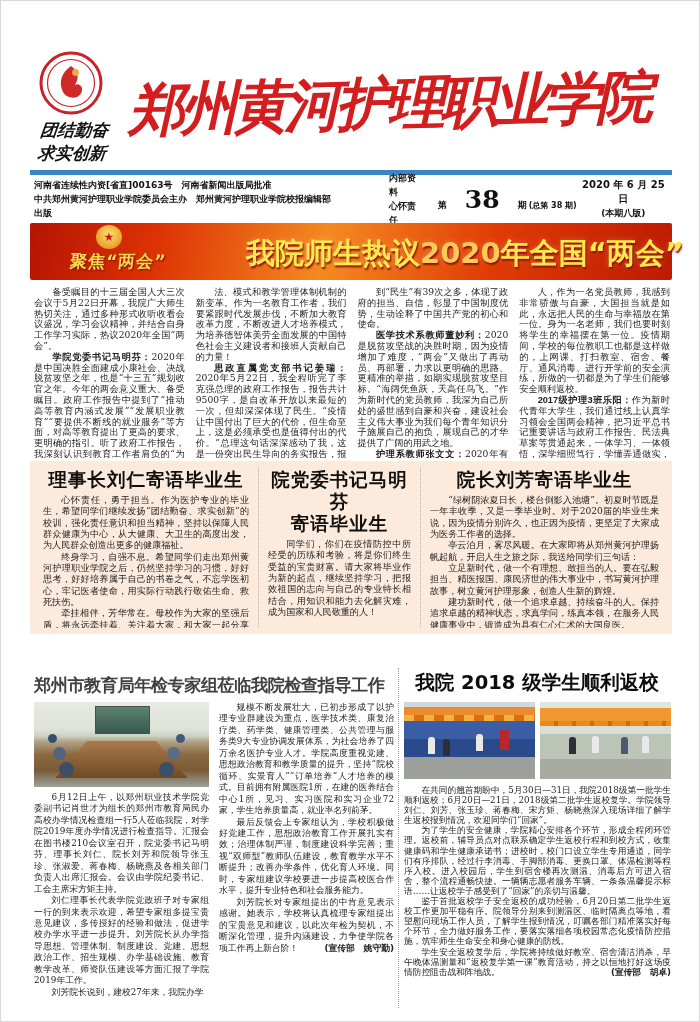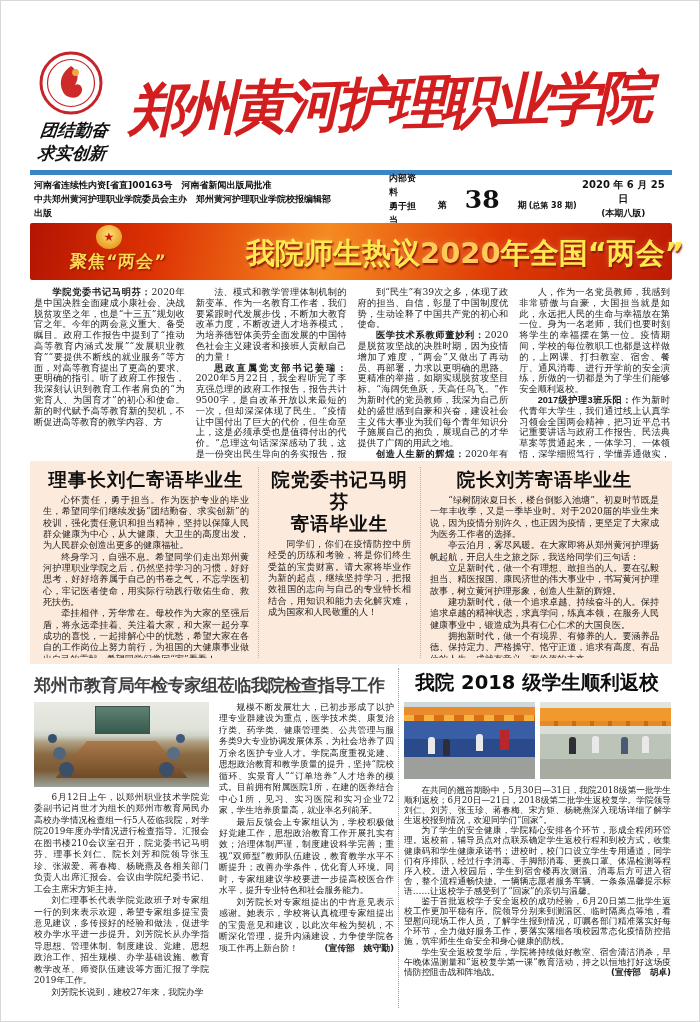--- a/index.html
+++ b/index.html
@@ -47,21 +47,21 @@
   .para{margin:0;text-indent:2em;}
   .para b{font-family:Liberation Sans, sans-serif;font-weight:bold;}
   .byline{font-family:"DejaVu Sans",sans-serif;font-weight:bold;float:right;text-indent:0;}
 
   
   .top-article{position:absolute;left:33px;top:286px;width:636px;height:171px;
           display:grid;grid-template-columns:repeat(4,1fr);column-gap:11px;
           font-size:9.2px;line-height:10.8px;text-align:justify;overflow:hidden;}
 
   
-  .pink{position:absolute;left:29px;top:460px;width:642px;height:203px;background:#fceadd;
+  .pink{position:absolute;left:29px;top:460px;width:642px;height:173px;background:#fceadd;
         display:grid;grid-template-columns:224px 162px 1fr;box-sizing:border-box;padding:6px 4px;}
   .pink .col{padding:0 9px;overflow:hidden;}
   .pink .col + .col{border-left:1px dotted #b7aec6;}
   .pink h2{font-family:"DejaVu Sans",sans-serif;font-size:18.5px;line-height:22px;text-align:center;
         margin:2px 0 4px;font-weight:bold;color:#101010;letter-spacing:1px;}
   .pink .body{font-size:9.1px;line-height:11.35px;text-align:justify;}
 
   
   .headline-left{position:absolute;left:33px;top:672px;width:362px;font-family:Liberation Serif, serif;
         font-size:17.2px;font-weight:bold;white-space:nowrap;letter-spacing:-0.5px;color:#404040;}
@@ -119,21 +119,21 @@
 
   <div class="blue-bar"></div>
 
   <div class="pubinfo">
     <div class="pub-reg">
       <div>河南省连续性内资[省直]00163号　河南省新闻出版局批准</div>
       <div>中共郑州黄河护理职业学院委员会主办　郑州黄河护理职业学院校报编辑部出版</div>
     </div>
     <div class="pub-int">
       <div>内部资料</div>
-      <div>勇于担当</div>
+      <div>心怀责任</div>
     </div>
     <div class="pub-issue">
       <span>第</span>
         <span class="issue-no">38</span>
         <span>期</span>
       <span class="issue-total">(总第 38 期)</span>
     </div>
     <div class="pub-date">
       <div>2020 年 6 月 25 日</div>
       <div class="ed">(本期八版)</div>
@@ -145,30 +145,31 @@
         <span>★</span>
       </div>
     <div class="focus-label">聚焦“两会”</div>
     <div class="banner-headline">
       <span>我院师生热议</span><span class="yr">2020</span><span>年全国“两会”</span>
     </div>
   </div>
 
   <section class="top-article">
     <div class="col">
+      <p class="para"><span>备受瞩目的十三届全国人大三次会议于5月22日开幕，我院广大师生热切关注，通过多种形式收听收看会议盛况，学习会议精神，并结合自身工作学习实际，热议2020年全国“两会”。</span></p>
       <p class="para"><b>学院党委书记马明芬：</b><span>2020年是中国决胜全面建成小康社会、决战脱贫攻坚之年，也是“十三五”规划收官之年。今年的两会意义重大、备受瞩目。政府工作报告中提到了“推动高等教育内涵式发展”“发展职业教育”“要提供不断线的就业服务”等方面，对高等教育提出了更高的要求、更明确的指引。听了政府工作报告，我深刻认识到教育工作者肩负的“为党育人、为国育才”的初心和使命。新的时代赋予高等教育新的契机，不断促进高等教育的教学内容、方</span></p>
     </div>
     <div class="col">
       <p class="para"><span>法、模式和教学管理体制机制的新变革。作为一名教育工作者，我们要紧跟时代发展步伐，不断加大教育改革力度，不断改进人才培养模式，为培养德智体美劳全面发展的中国特色社会主义建设者和接班人贡献自己的力量！</span></p>
       <p class="para"><b>思政直属党支部书记姜瑞：</b><span>2020年5月22日，我全程听完了李克强总理的政府工作报告，报告共计9500字，是自改革开放以来最短的一次，但却深深体现了民生。“疫情让中国付出了巨大的代价，但生命至上，这是必须承受也是值得付出的代价。”总理这句话深深感动了我，这是一份突出民生导向的务实报告，报告虽短，但内容是沉甸甸的。“2万亿元全部转给地方”“真正过紧日子，中央政府要带头”报告中像这样提</span></p>
     </div>
     <div class="col">
       <p class="para"><span>到“民生”有39次之多，体现了政府的担当、自信，彰显了中国制度优势，生动诠释了中国共产党的初心和使命。</span></p>
       <p class="para"><b>医学技术系教师董妙利：</b><span>2020是脱贫攻坚战的决胜时期，因为疫情增加了难度，“两会”又做出了再动员、再部署，力求以更明确的思路、更精准的举措，如期实现脱贫攻坚目标。“海阔凭鱼跃，天高任鸟飞。”作为新时代的党员教师，我深为自己所处的盛世感到自豪和兴奋，建设社会主义伟大事业为我们每个青年知识分子施展自己的抱负，展现自己的才华提供了广阔的用武之地。</span></p>
-      <p class="para"><b>创造人生新的辉煌：</b><span>2020年有多么不容易，今年的两会就有多么不平凡，它的成功举办本身就是中国抗疫取得重大战略成果的显著标志。作为一个中国</span></p>
+      <p class="para"><b>护理系教师张文文：</b><span>2020年有多么不容易，今年的两会就有多么不平凡，它的成功举办本身就是中国抗疫取得重大战略成果的显著标志。作为一个中国</span></p>
     </div>
     <div class="col">
       <p class="para"><span>人，作为一名党员教师，我感到非常骄傲与自豪，大国担当就是如此，永远把人民的生命与幸福放在第一位。身为一名老师，我们也要时刻将学生的幸福摆在第一位。疫情期间，学校的每位教职工也都是这样做的，上网课、打扫教室、宿舍、餐厅、通风消毒、进行开学前的安全演练，所做的一切都是为了学生们能够安全顺利返校。</span></p>
       <p class="para"><b>2017级护理3班乐阳：</b><span>作为新时代青年大学生，我们通过线上认真学习领会全国两会精神，把习近平总书记重要讲话与政府工作报告、民法典草案等贯通起来，一体学习、一体领悟，深学细照笃行，学懂弄通做实，切实用两会精神武装头脑、指导实践，奋力为社会主义现代化建设奉献出自己的青春力量！</span></p>
     </div>
   </section>
 
   <section class="pink">
     <div class="col">
       <h2>理事长刘仁寄语毕业生</h2>

